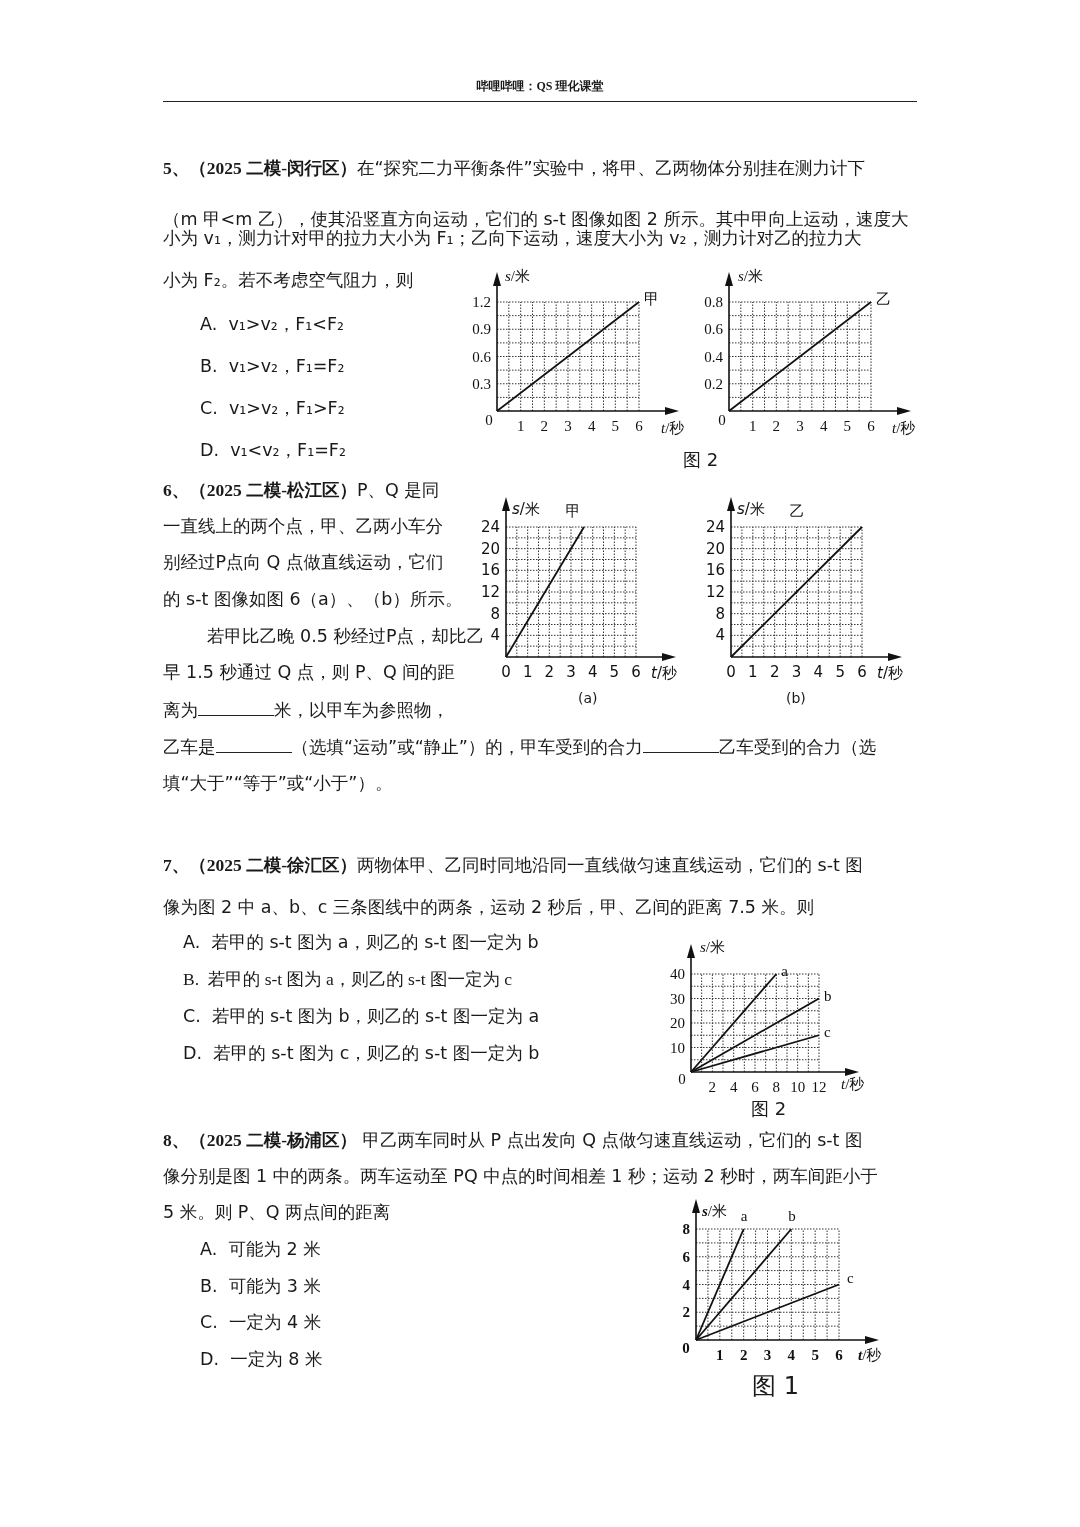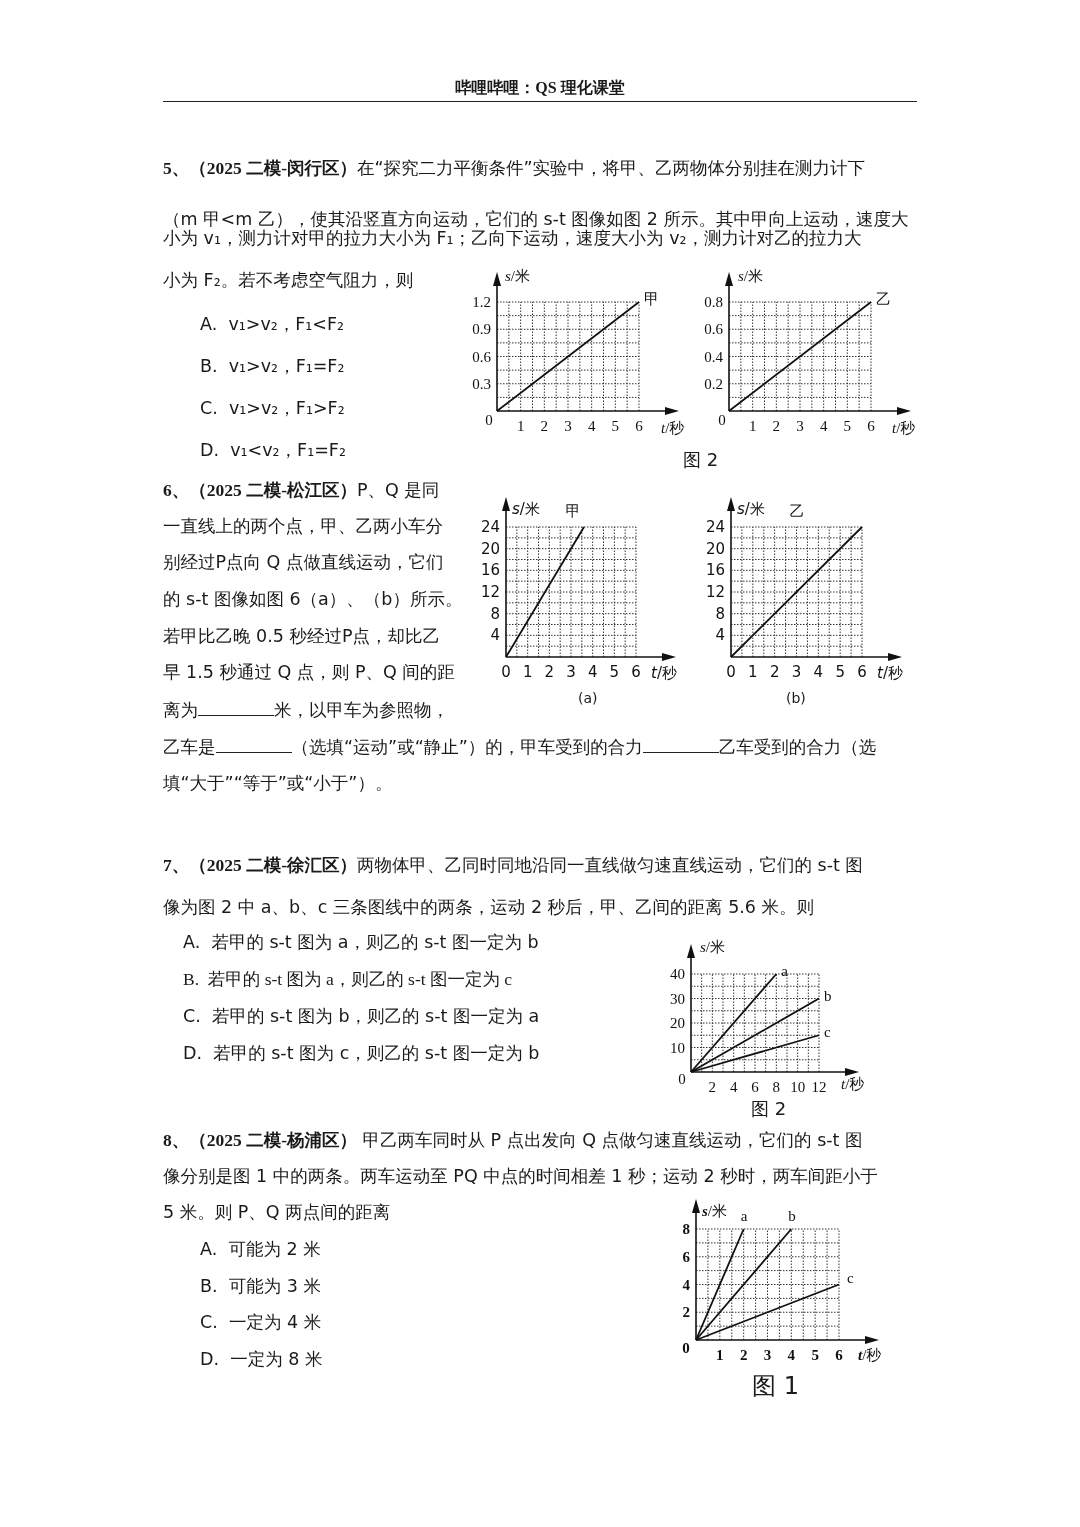--- a/index.html
+++ b/index.html
@@ -1,19 +1,19 @@
 <!DOCTYPE html>
 <html><head>
 <meta charset="utf-8">
 <style>
   html, body { margin:0; padding:0; background:#ffffff; }
   body { width:1080px; height:1527px; position:relative; overflow:hidden;
          font-family:"DejaVu Serif","Liberation Serif",serif; color:#1a1a1a; }
   .abs { position:absolute; }
-  .header-title { left:0; width:1080px; top:78px; text-align:center; font-size:16px; font-weight:bold;
+  .header-title { left:0; width:1080px; top:78px; text-align:center; font-size:12px; font-weight:bold;
                   font-family:"Liberation Serif","DejaVu Serif",serif; }
   .header-rule { left:163px; top:101px; width:754px; height:0; border-top:1.5px solid #222; }
   .line { position:absolute; left:163px; font-size:17.5px; white-space:nowrap; line-height:24px;
           font-family:"DejaVu Sans","Liberation Sans",sans-serif; }
   .qnum { font-weight:bold; font-family:"Liberation Serif","DejaVu Serif",serif; }
   .opt { position:absolute; font-size:17.5px; white-space:nowrap; line-height:24px;
          font-family:"DejaVu Sans","Liberation Sans",sans-serif; }
   .blank { display:inline-block; width:76px; border-bottom:1.2px solid #222; height:18px; vertical-align:baseline; }
   svg { position:absolute; overflow:visible; }
   svg text { font-family:"Liberation Serif","DejaVu Serif",serif; fill:#111; }
@@ -117,21 +117,21 @@
     <text x="892" y="433" font-size="15"><tspan font-style="italic" font-weight="normal">t</tspan><tspan>/秒</tspan></text>
     <line x1="729" y1="411" x2="871" y2="302" stroke="#111" stroke-width="1.8"></line>
     <text x="876" y="304" font-size="15">乙</text>
   </svg>
 <div class="caption" style="left:683px;top:448px;">图 2</div>
 
 <div class="line" style="top:478px;"><span class="qnum">6、（2025 二模-松江区）</span><span>P、Q 是同</span></div>
 <div class="line" style="top:514px;">一直线上的两个点，甲、乙两小车分</div>
 <div class="line" style="top:550px;">别经过P点向 Q 点做直线运动，它们</div>
 <div class="line" style="top:587px;">的 s-t 图像如图 6（a）、（b）所示。</div>
-<div class="line" style="top:624px;">若甲比乙晚 0.5 秒经过P点，却比乙</div>
+<div class="line" style="top:624px;margin-left:44px;">若甲比乙晚 0.5 秒经过P点，却比乙</div>
 <div class="line" style="top:660px;">早 1.5 秒通过 Q 点，则 P、Q 间的距</div>
 <div class="line" style="top:697px;"><span>离为</span><span class="blank"></span><span>米，以甲车为参照物，</span></div>
 <div class="line" style="top:734px;"><span>乙车是</span><span class="blank"></span><span>（选填“运动”或“静止”）的，甲车受到的合力</span><span class="blank"></span><span>乙车受到的合力（选</span></div>
 <div class="line" style="top:771px;">填“大于”“等于”或“小于”）。</div>
 
 <svg class="chart sans" style="left:0;top:0;width:1080px;height:1527px;">
     <line x1="516.8333333333334" y1="657" x2="516.8333333333334" y2="527" stroke="#333" stroke-width="1" stroke-dasharray="1.5,1.5"></line>
     <line x1="527.6666666666666" y1="657" x2="527.6666666666666" y2="527" stroke="#333" stroke-width="1" stroke-dasharray="1.5,1.5"></line>
     <line x1="538.5" y1="657" x2="538.5" y2="527" stroke="#333" stroke-width="1" stroke-dasharray="1.5,1.5"></line>
     <line x1="549.3333333333334" y1="657" x2="549.3333333333334" y2="527" stroke="#333" stroke-width="1" stroke-dasharray="1.5,1.5"></line>
@@ -221,21 +221,21 @@
     <text x="725" y="532" font-size="15" text-anchor="end" font-weight="normal">24</text>
     <text x="737" y="514" font-size="15"><tspan font-style="italic" font-weight="normal">s</tspan><tspan>/米</tspan></text>
     <text x="877" y="678" font-size="15"><tspan font-style="italic" font-weight="normal">t</tspan><tspan>/秒</tspan></text>
     <text x="797" y="516" font-size="15" text-anchor="middle">乙</text>
     <line x1="731" y1="657" x2="862" y2="527" stroke="#111" stroke-width="1.8"></line>
   </svg>
 <div class="caption" style="left:578px;top:690px;font-size:14px;">(a)</div>
 <div class="caption" style="left:786px;top:690px;font-size:14px;">(b)</div>
 
 <div class="line" style="top:853px;"><span class="qnum">7、（2025 二模-徐汇区）</span><span>两物体甲、乙同时同地沿同一直线做匀速直线运动，它们的 s-t 图</span></div>
-<div class="line" style="top:895px;">像为图 2  中 a、b、c 三条图线中的两条，运动 2 秒后，甲、乙间的距离 5.6 米。则</div>
+<div class="line" style="top:895px;">像为图 2  中 a、b、c 三条图线中的两条，运动 2 秒后，甲、乙间的距离 7.5 米。则</div>
 
 <div class="opt" style="left:183px;top:930px;"><span>A.</span>&nbsp;&nbsp;<span>若甲的 s-t 图为 a，则乙的 s-t 图一定为 b</span></div>
 <div class="opt" style="left:183px;top:967px;font-family:Liberation Serif, serif;"><span>B.</span>&nbsp;&nbsp;<span>若甲的 s-t 图为 a，则乙的 s-t 图一定为 c</span></div>
 <div class="opt" style="left:183px;top:1004px;"><span>C.</span>&nbsp;&nbsp;<span>若甲的 s-t 图为 b，则乙的 s-t 图一定为 a</span></div>
 <div class="opt" style="left:183px;top:1041px;"><span>D.</span>&nbsp;&nbsp;<span>若甲的 s-t 图为 c，则乙的 s-t 图一定为 b</span></div>
 
 <svg class="chart" style="left:0;top:0;width:1080px;height:1527px;">
     <line x1="701.6666666666666" y1="1072" x2="701.6666666666666" y2="974" stroke="#333" stroke-width="1" stroke-dasharray="1.5,1.5"></line>
     <line x1="712.3333333333334" y1="1072" x2="712.3333333333334" y2="974" stroke="#333" stroke-width="1" stroke-dasharray="1.5,1.5"></line>
     <line x1="723" y1="1072" x2="723" y2="974" stroke="#333" stroke-width="1" stroke-dasharray="1.5,1.5"></line>

